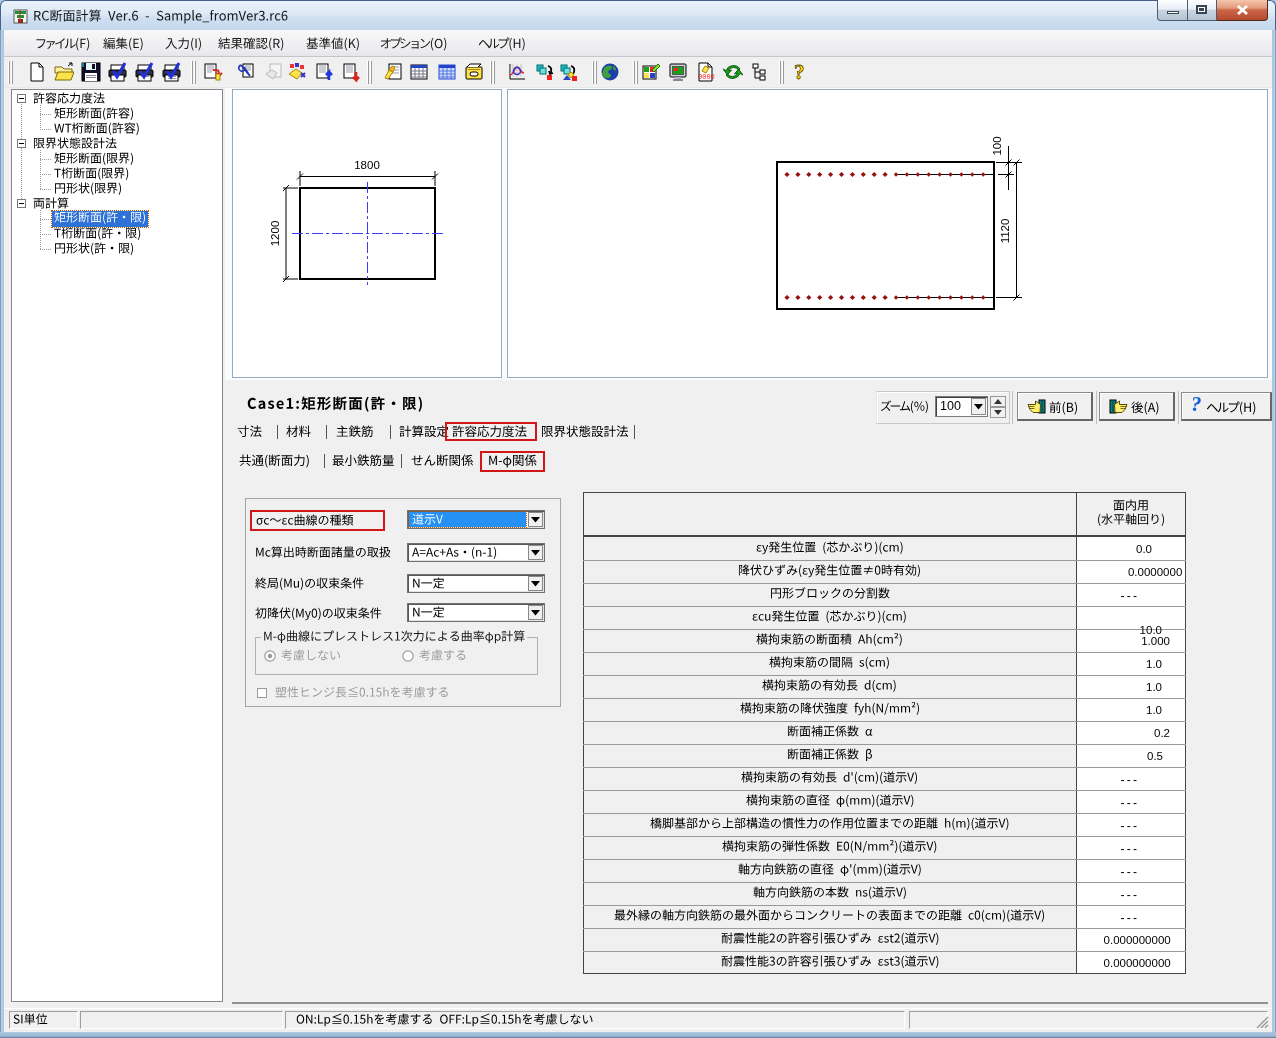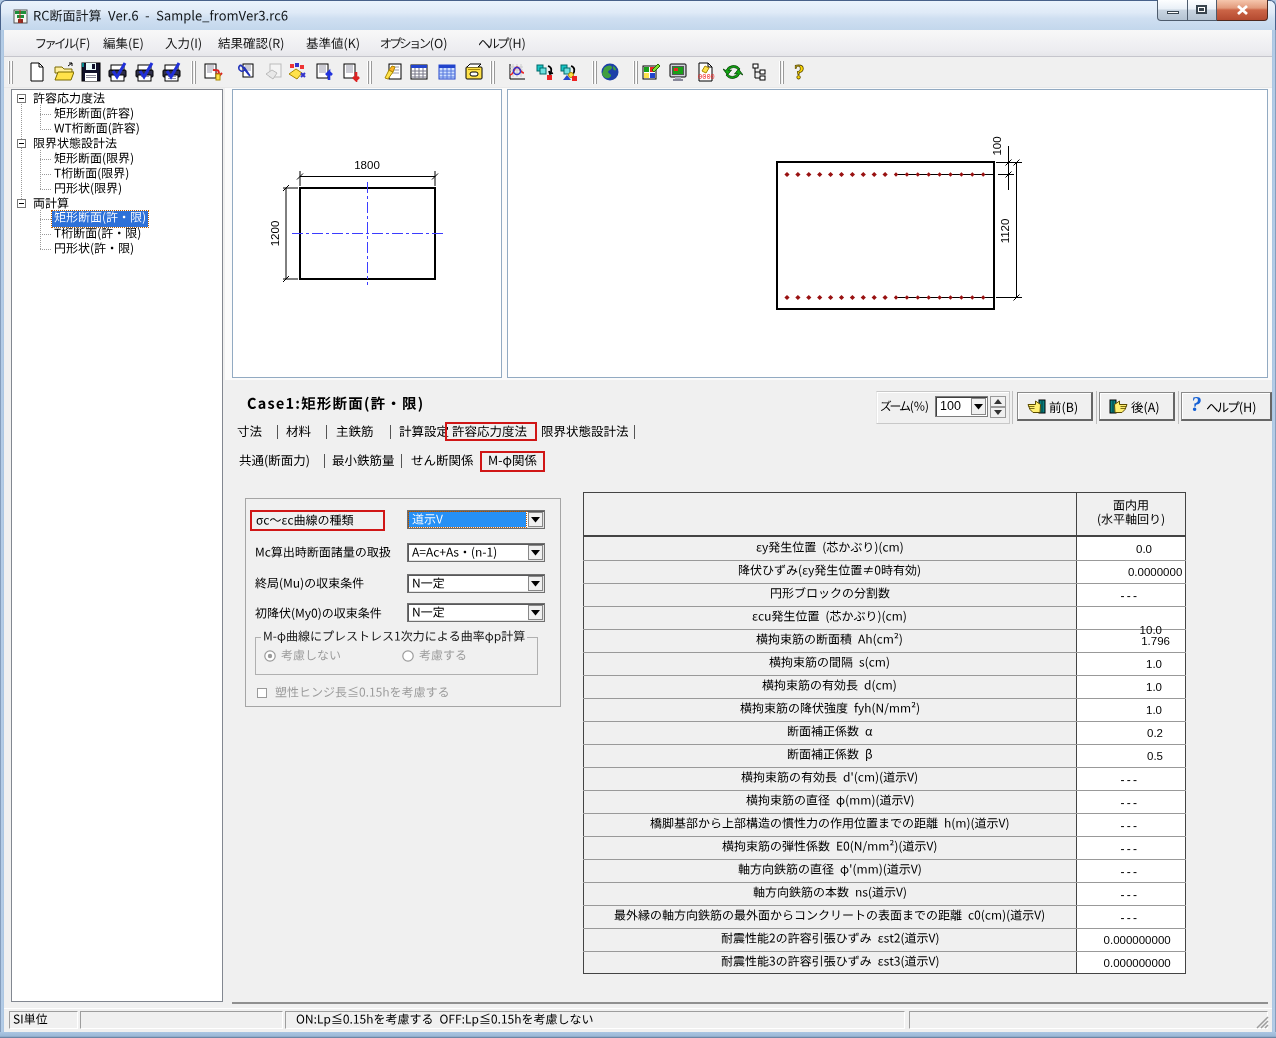--- a/index.html
+++ b/index.html
@@ -1065,21 +1065,21 @@
       <use href="#g196" transform="translate(84.0 10.56) scale(0.024 -0.024)"></use>
       <use href="#g91" transform="translate(102.0 10.56) scale(0.024 -0.024)"></use>
       <use href="#g165" transform="translate(109.3 10.56) scale(0.024 -0.024)"></use>
       <use href="#g26" transform="translate(116.58 10.56) scale(0.024 -0.024)"></use>
       <use href="#g21" transform="translate(120.64 10.56) scale(0.024 -0.024)"></use>
       <use href="#g14" transform="translate(126.76 10.56) scale(0.024 -0.024)"></use>
       <use href="#g197" transform="translate(137.87 10.56) scale(0.024 -0.024)"></use>
       <use href="#g28" transform="translate(142.8 10.56) scale(0.024 -0.024)"></use>
     </svg>
   </div>
-<div style="position:absolute;right:106px;top:634.5px;font:11.5px 'Liberation Sans',sans-serif;color:#000;white-space:pre;">1.796</div>
+<div style="position:absolute;right:106px;top:634.5px;font:11.5px 'Liberation Sans',sans-serif;color:#000;white-space:pre;">1.000</div>
 <div style="position:absolute;left:769.0px;top:655.5px">
     <svg class="jt " width="121" height="16" style="fill:#000000">
       <use href="#g194" transform="translate(0.0 10.56) scale(0.024 -0.024)"></use>
       <use href="#g195" transform="translate(12.0 10.56) scale(0.024 -0.024)"></use>
       <use href="#g127" transform="translate(24.0 10.56) scale(0.024 -0.024)"></use>
       <use href="#g97" transform="translate(36.0 10.56) scale(0.024 -0.024)"></use>
       <use href="#g115" transform="translate(48.0 10.56) scale(0.024 -0.024)"></use>
       <use href="#g198" transform="translate(60.0 10.56) scale(0.024 -0.024)"></use>
       <use href="#g199" transform="translate(72.0 10.56) scale(0.024 -0.024)"></use>
       <use href="#g139" transform="translate(90.0 10.56) scale(0.024 -0.024)"></use>
@@ -1136,21 +1136,21 @@
     <svg class="jt " width="86" height="16" style="fill:#000000">
       <use href="#g2" transform="translate(0.0 10.56) scale(0.024 -0.024)"></use>
       <use href="#g3" transform="translate(12.0 10.56) scale(0.024 -0.024)"></use>
       <use href="#g203" transform="translate(24.0 10.56) scale(0.024 -0.024)"></use>
       <use href="#g204" transform="translate(36.0 10.56) scale(0.024 -0.024)"></use>
       <use href="#g107" transform="translate(48.0 10.56) scale(0.024 -0.024)"></use>
       <use href="#g193" transform="translate(60.0 10.56) scale(0.024 -0.024)"></use>
       <use href="#g205" transform="translate(78.0 10.56) scale(0.024 -0.024)"></use>
     </svg>
   </div>
-<div style="position:absolute;right:113px;top:726.5px;font:11.5px 'Liberation Sans',sans-serif;color:#000;white-space:pre;">0.2</div>
+<div style="position:absolute;right:106px;top:726.5px;font:11.5px 'Liberation Sans',sans-serif;color:#000;white-space:pre;">0.2</div>
 <div style="position:absolute;left:786.5px;top:747.5px">
     <svg class="jt " width="86" height="16" style="fill:#000000">
       <use href="#g2" transform="translate(0.0 10.56) scale(0.024 -0.024)"></use>
       <use href="#g3" transform="translate(12.0 10.56) scale(0.024 -0.024)"></use>
       <use href="#g203" transform="translate(24.0 10.56) scale(0.024 -0.024)"></use>
       <use href="#g204" transform="translate(36.0 10.56) scale(0.024 -0.024)"></use>
       <use href="#g107" transform="translate(48.0 10.56) scale(0.024 -0.024)"></use>
       <use href="#g193" transform="translate(60.0 10.56) scale(0.024 -0.024)"></use>
       <use href="#g206" transform="translate(78.0 10.56) scale(0.024 -0.024)"></use>
     </svg>

